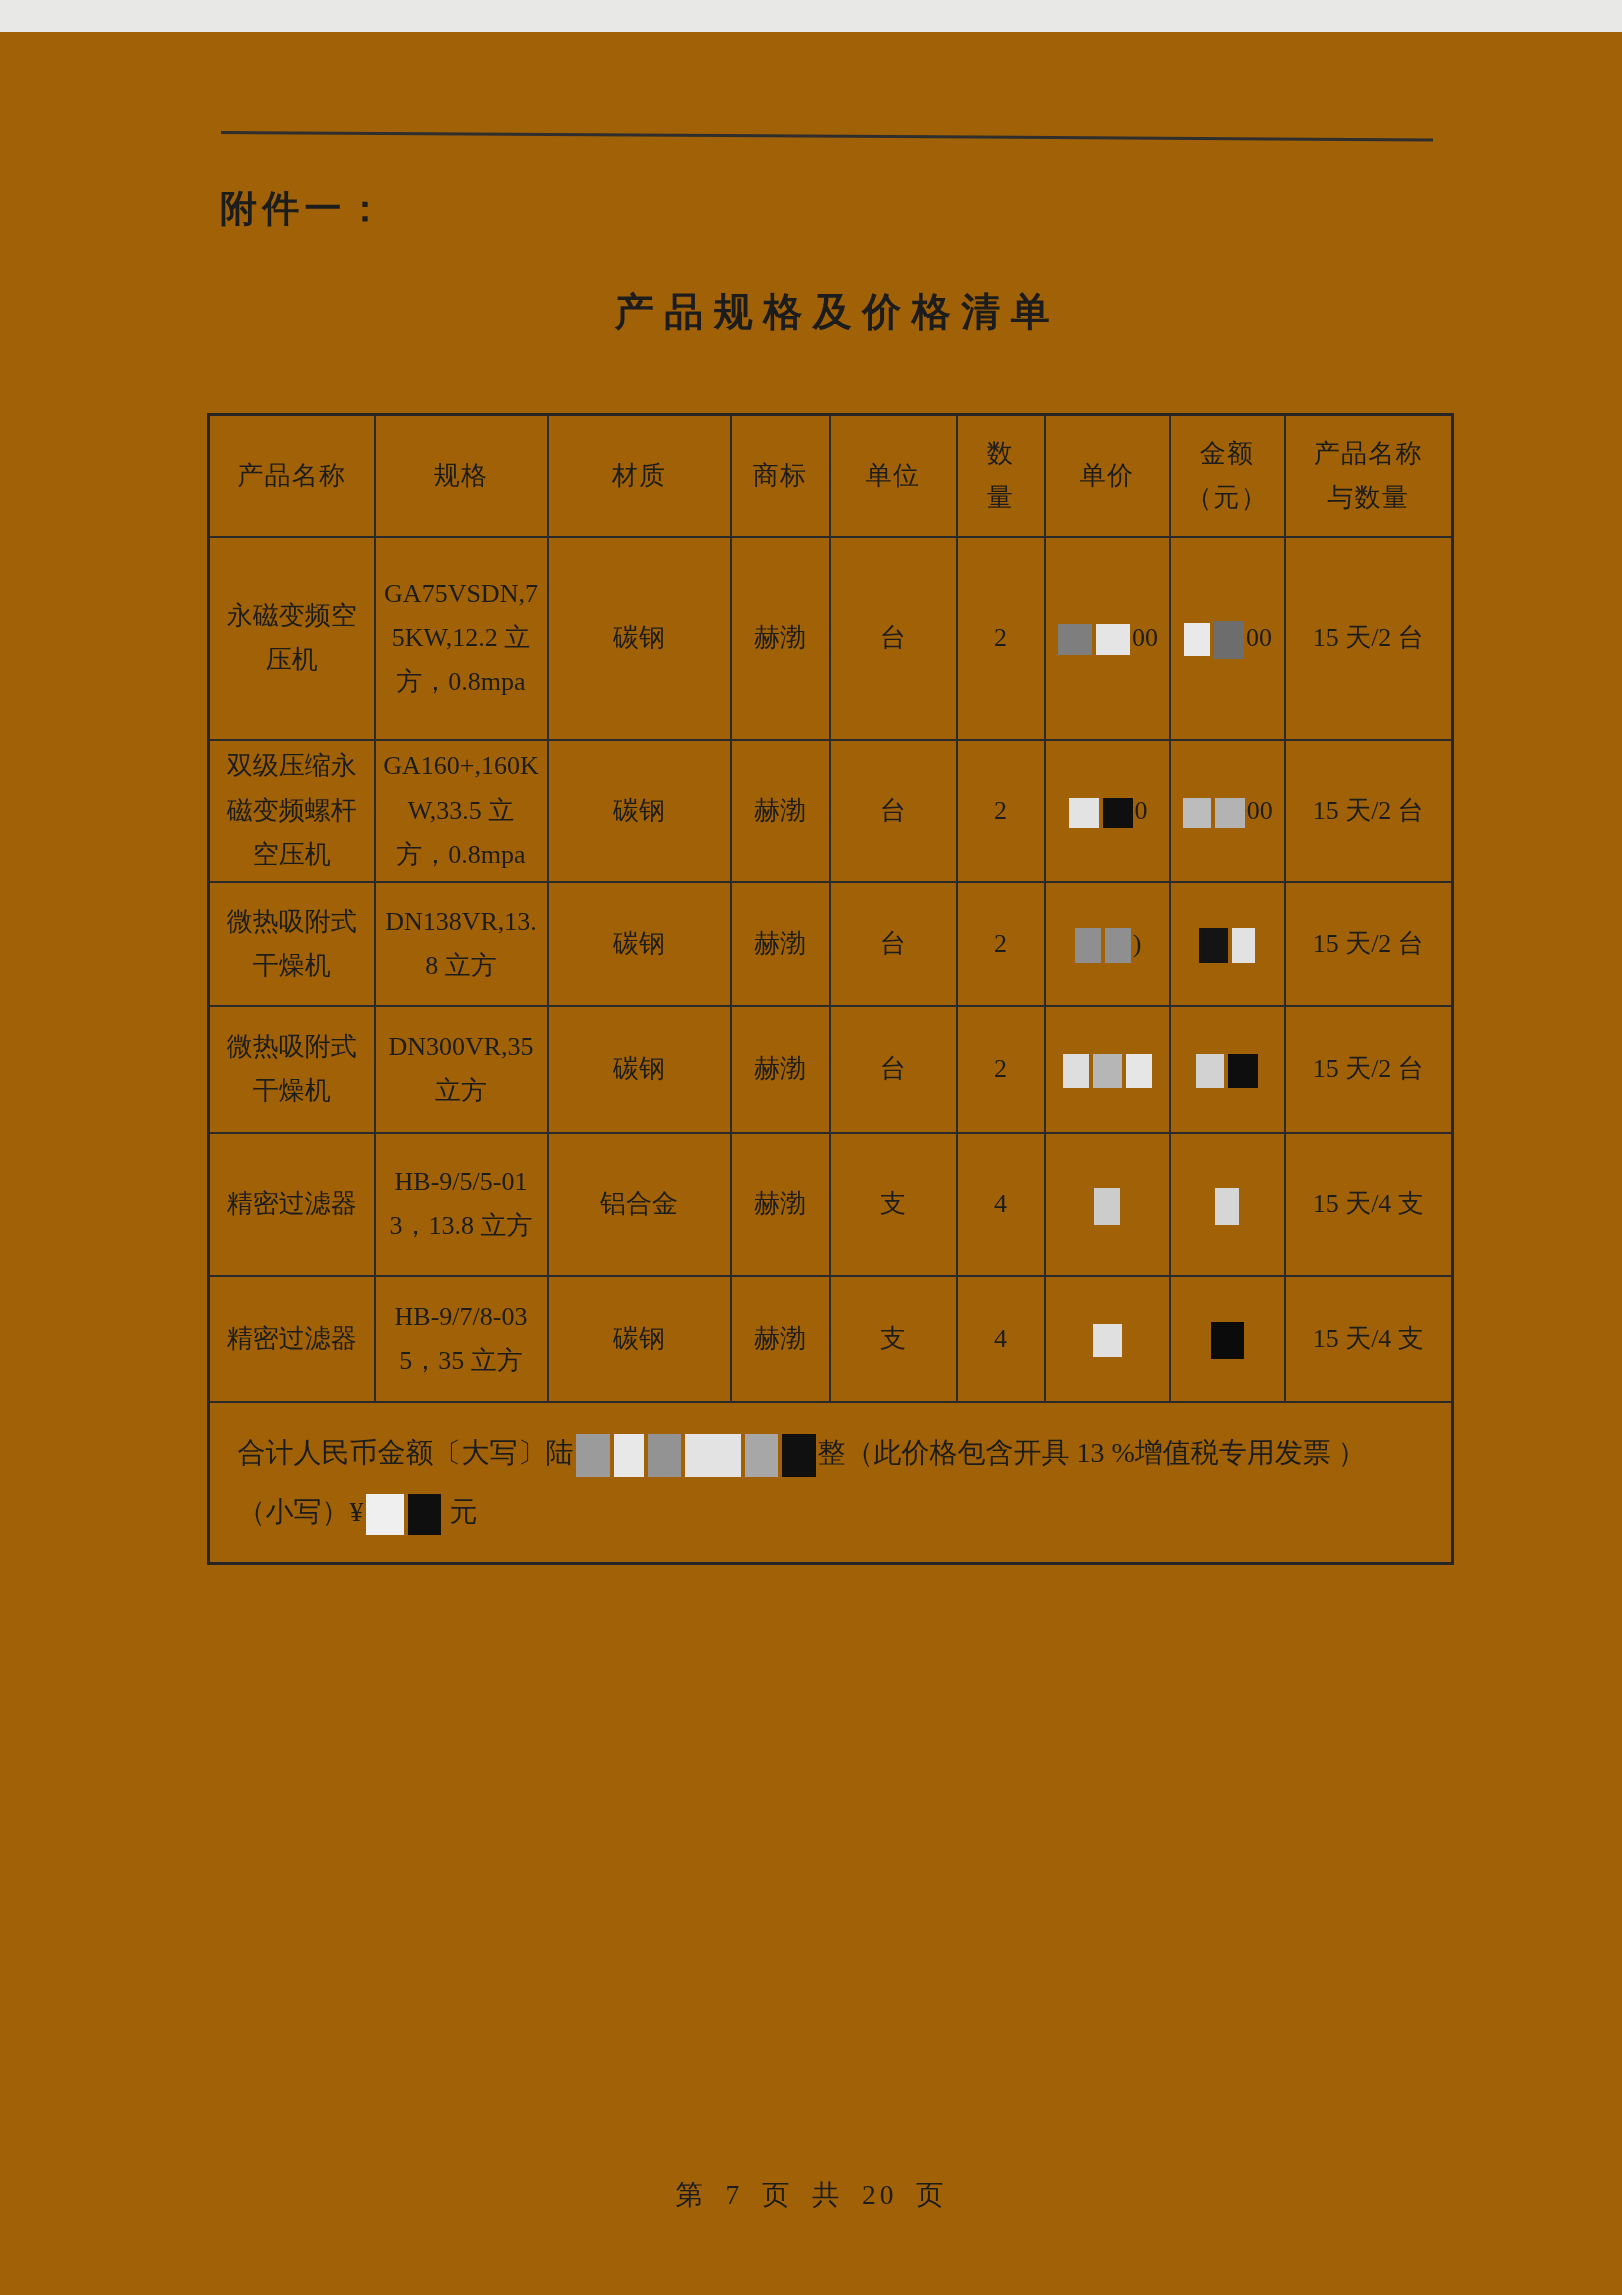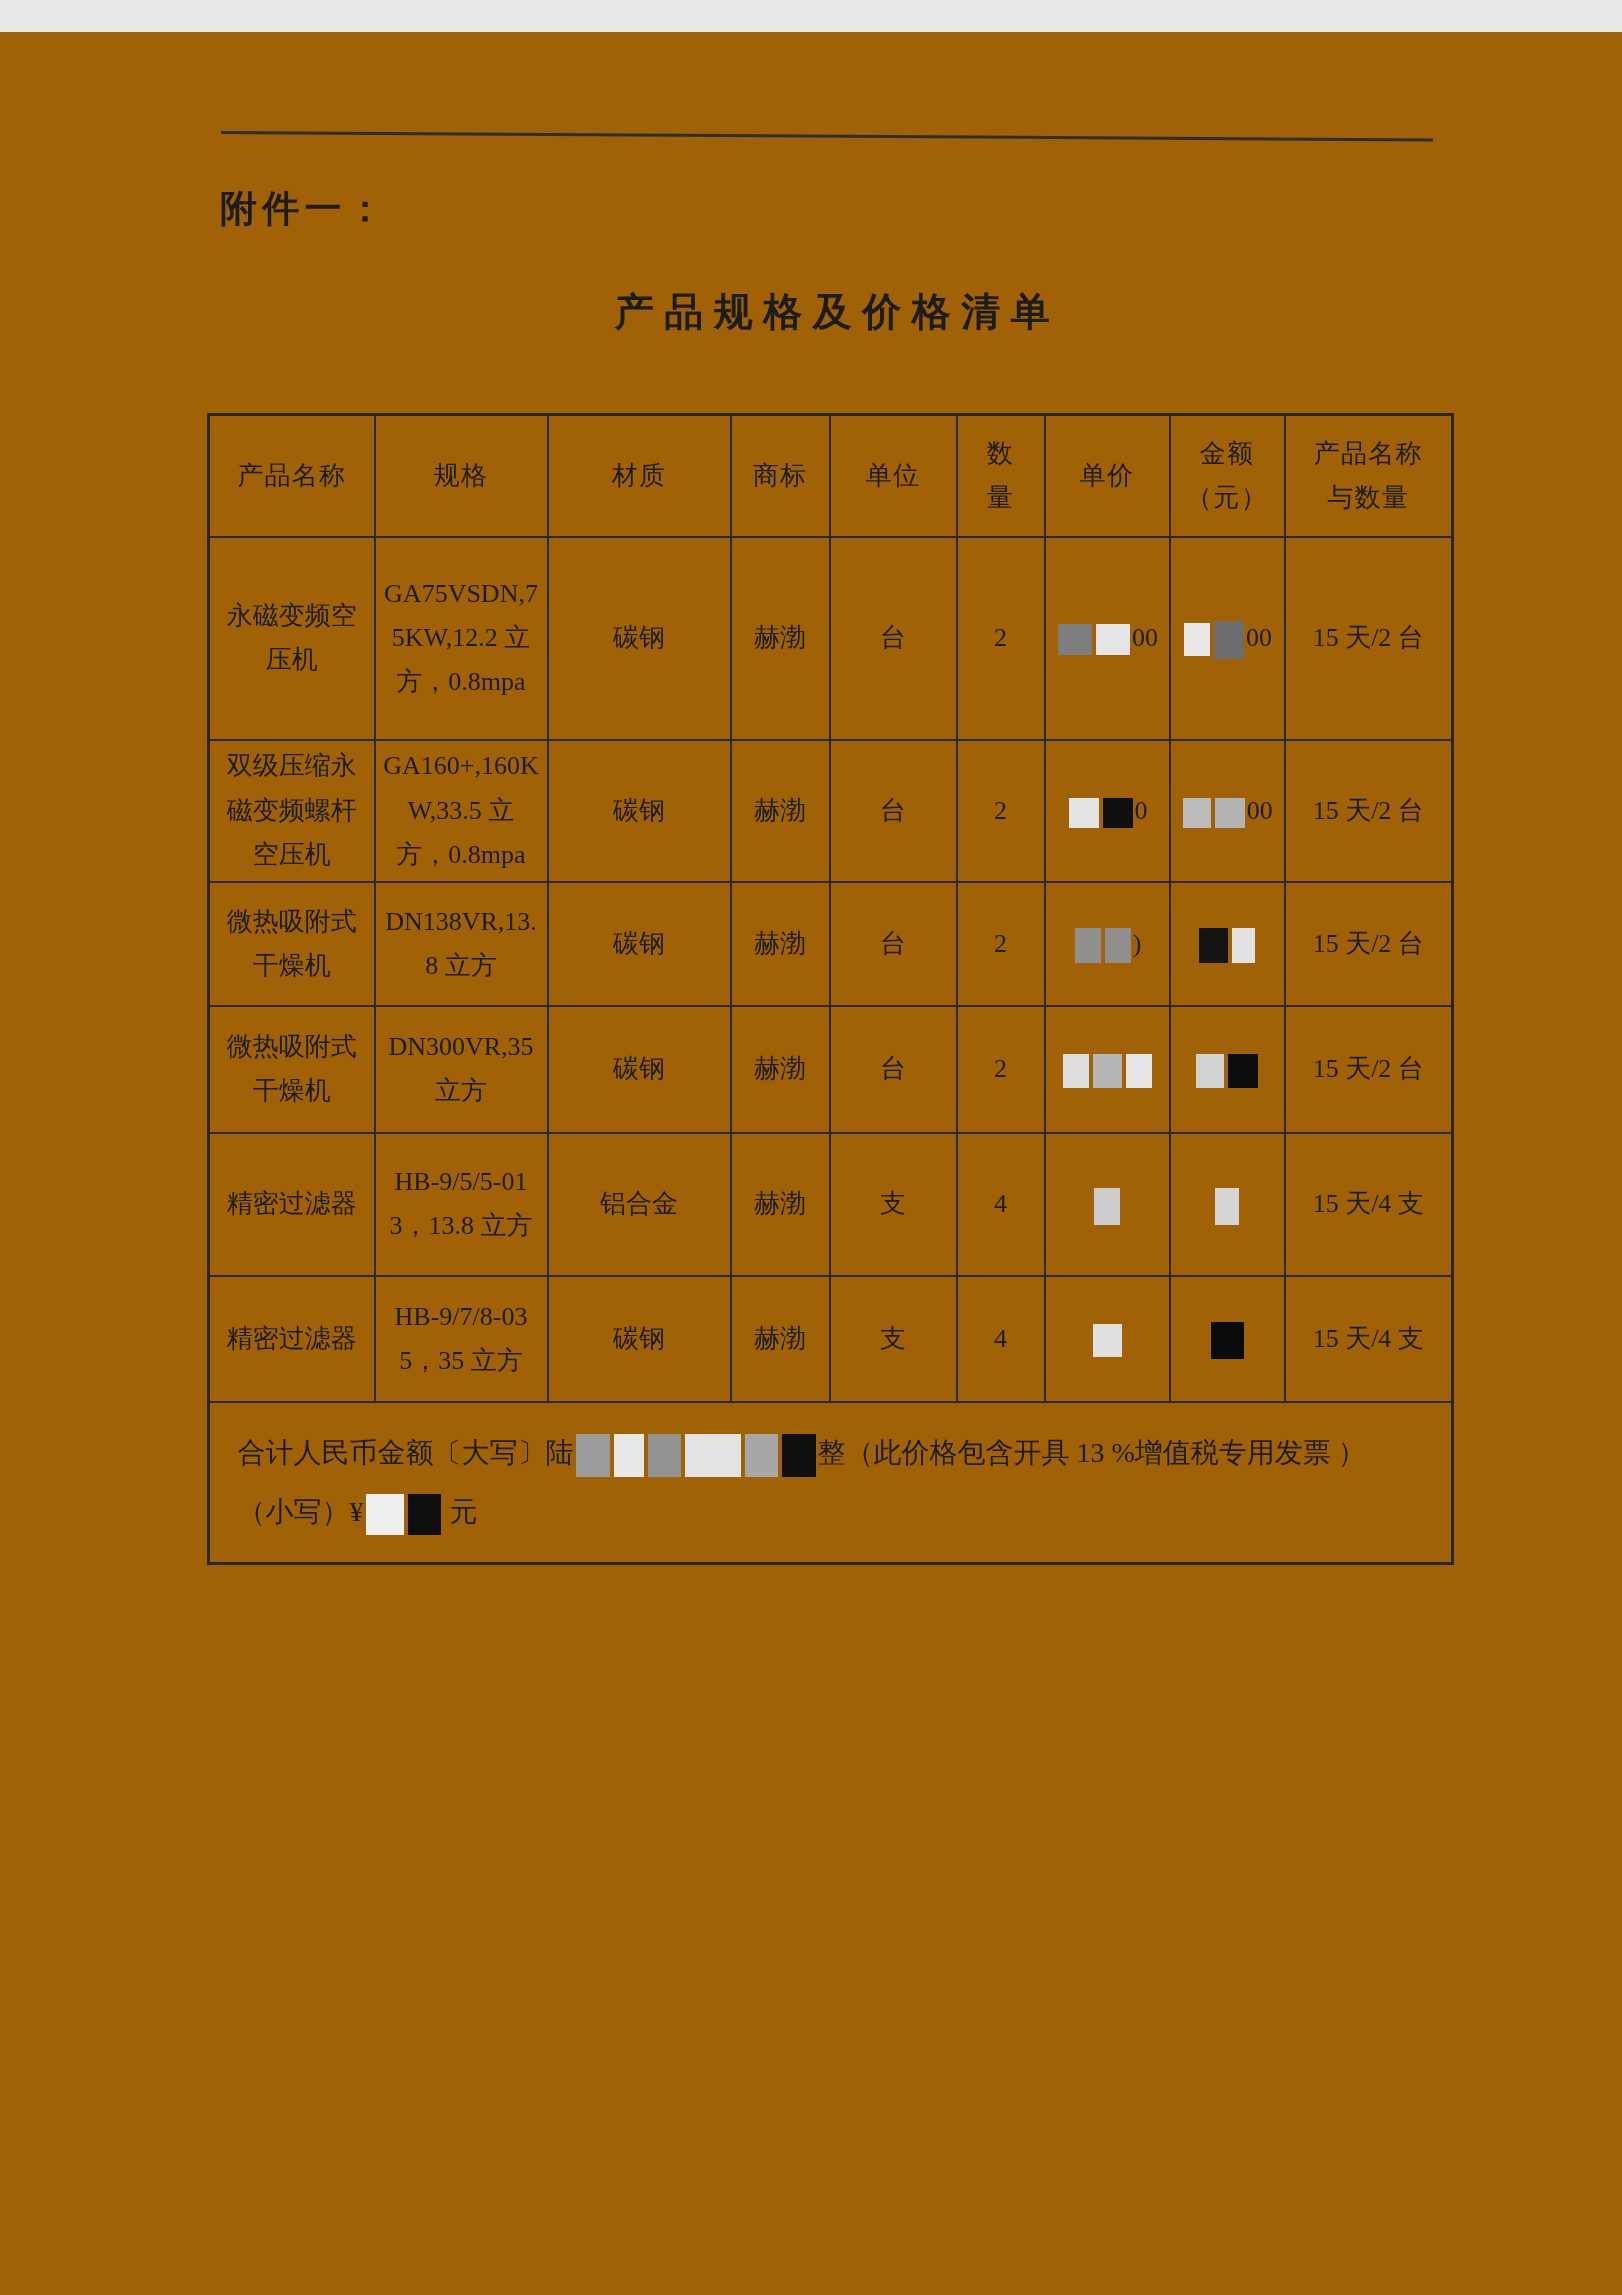--- a/index.html
+++ b/index.html
@@ -140,14 +140,15 @@
         </tr>
         <tr class="total-row">
           <td class="total-cell" colspan="9">
             <div>合计人民币金额〔大写〕陆<span class="redact" style="background: rgb(155, 155, 155); width: 34px; height: 43px;"></span><span class="redact" style="background: rgb(232, 232, 232); width: 30px; height: 43px;"></span><span class="redact" style="background: rgb(147, 147, 147); width: 33px; height: 43px;"></span><span class="redact" style="background: rgb(227, 227, 227); width: 56px; height: 43px;"></span><span class="redact" style="background: rgb(167, 167, 167); width: 33px; height: 43px;"></span><span class="redact" style="background: rgb(16, 16, 16); width: 34px; height: 43px;"></span>整（此价格包含开具 13 %增值税专用发票 ）</div>
             <div>（小写）¥<span class="redact" style="background: rgb(239, 239, 239); width: 38px; height: 41px;"></span><span class="redact" style="background: rgb(15, 15, 15); width: 33px; height: 41px;"></span> 元</div>
           </td>
         </tr>
       </tbody>
   </table>
 
+  <div id="page-footer">第 7 页 共 20 页</div>
 </div>
 
 
 </body></html>

